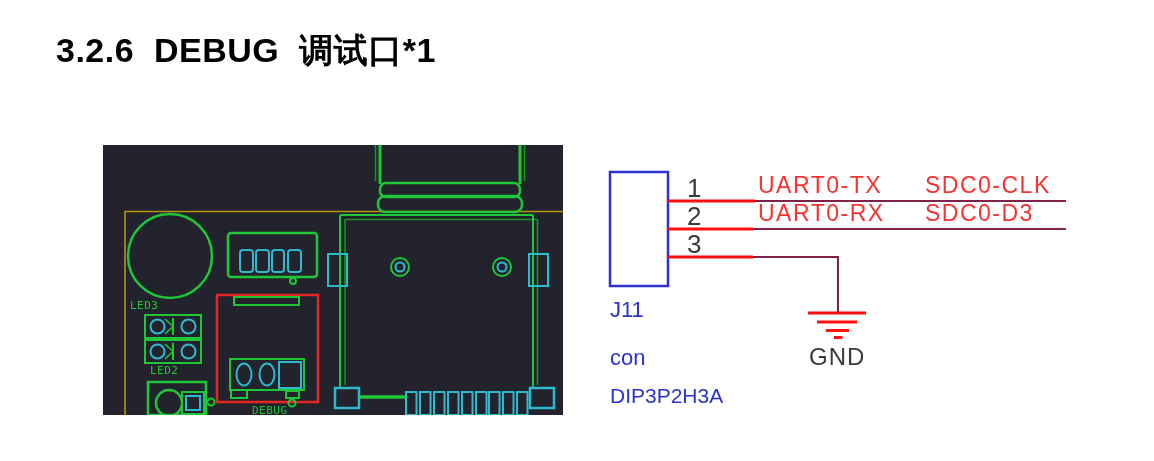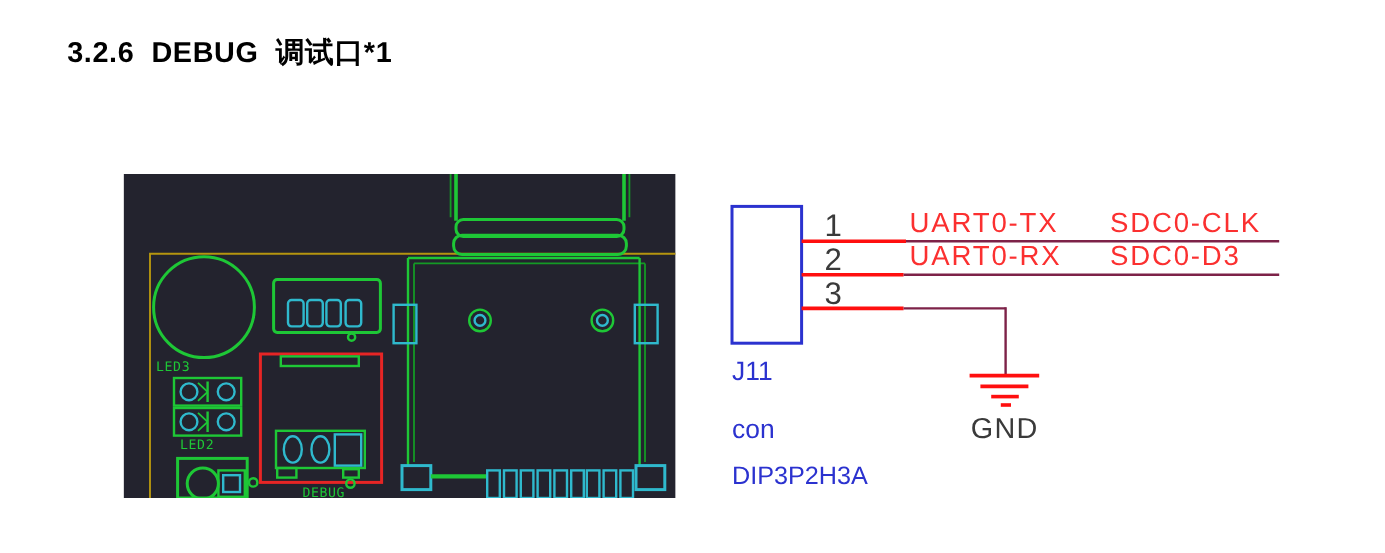--- a/index.html
+++ b/index.html
@@ -1,18 +1,18 @@
 <!DOCTYPE html>
 <html><head>
 <meta charset="utf-8">
 <style>
   html,body{margin:0;padding:0;}
   .page{position:relative;width:1154px;height:461px;background:#ffffff;overflow:hidden;
         font-family:"Liberation Sans",sans-serif;}
-  .title{position:absolute;left:56px;top:28px;font-size:24px;font-weight:700;color:#000;
+  .title{position:absolute;left:56px;top:28px;font-size:34px;font-weight:700;color:#000;
          letter-spacing:0.5px;white-space:pre;}
   .pcb-svg{position:absolute;left:103px;top:145px;}
   .sch-svg{position:absolute;left:600px;top:160px;}
 
   
   .g{stroke:#1ec736;fill:none;}
   .gd{stroke:#149a25;fill:none;}
   .c{stroke:#2fb9cd;fill:none;}
   .y{stroke:#b5950f;fill:none;}
   .r{stroke:#e62525;fill:none;}

